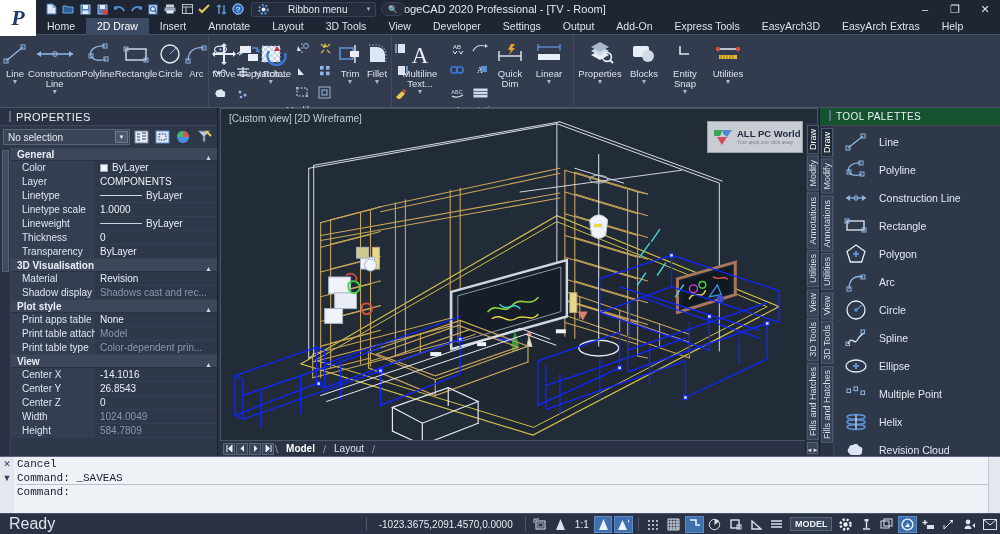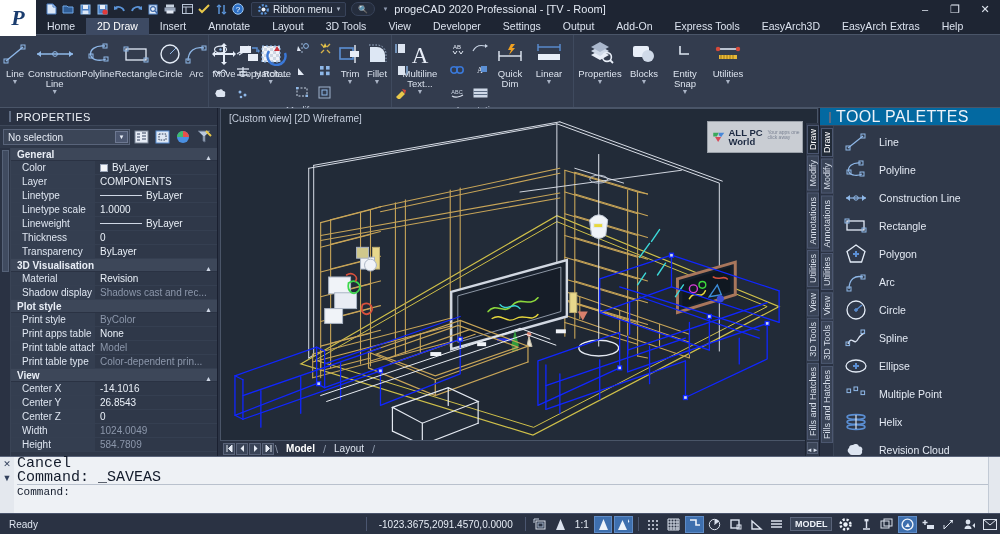--- a/index.html
+++ b/index.html
@@ -31,21 +31,21 @@
   .qat {
     position: absolute; left: 44px; top: 1px; height: 16px;
     display: flex; align-items: center; gap: 3px;
   }
   .qicon {
     width: 14px; height: 14px; display: inline-flex;
     align-items: center; justify-content: center;
     font-size: 10px; color: #c8d2e2;
   }
   .ribbon-menu-box {
-    display: flex; align-items: center; gap: 3px;
+    display: flex; align-items: center; gap: 18px;
     background: #252d3d; border: 1px solid #38435a; border-radius: 2px;
     height: 15px; padding: 4px 4px; margin-left: 3px;
   }
   .ribbon-menu-box .label { font-size: 10px; color: #e2e8f2; }
   .qat-tail {
     display: flex; align-items: center; gap: 2px; margin-left: 2px;
     background: #252d3d; border: 1px solid #38435a; border-radius: 8px;
     height: 14px; padding: 0 6px;
   }
   .win-title {
@@ -180,21 +180,21 @@
     border: 1px solid #4a5568; margin: 0 1px; overflow: hidden;
   }
   .vp-label {
     position: absolute; left: 8px; top: 4px; font-size: 10px; color: #c3ccdb; z-index: 5;
   }
   .watermark {
     position: absolute; right: 14px; top: 12px; width: 96px; height: 32px;
     background: #c9cdd3; border: 1px solid #9aa0a8; z-index: 6;
     display: flex; align-items: center; gap: 3px; padding-left: 4px;
   }
-  .wm-txt { display: flex; flex-direction: row; line-height: 1; }
+  .wm-txt { display: flex; flex-direction: column; line-height: 1; }
   .wm-t1 { font-size: 9.5px; font-weight: bold; color: #1b2840; }
   .wm-t2 { font-size: 5px; color: #7b8394; margin-top: 2px; }
   .model-bar {
     height: 15px; display: flex; align-items: center; gap: 0;
     background: #2a3243; padding-left: 4px;
   }
   .nav-btn {
     width: 12px; height: 12px; border: 1px solid #5a647a; background: #3a4457;
     display: flex; align-items: center; justify-content: center;
     font-size: 6px; color: #e4eaf3; margin-right: 1px;
@@ -226,22 +226,22 @@
   }
 
   
   .palette {
     position: absolute; right: 0; top: 108px; width: 181px; bottom: 78px;
     background: #2f3849; border-left: 1px solid #1a2030;
     display: flex; flex-direction: column;
   }
   .pal-head {
     height: 18px; line-height: 18px; padding-left: 9px;
-    font-size: 16px; letter-spacing: .4px; color: #eef2f8;
-    background: #0369a1; border-bottom: 1px solid #3d4759;
+    font-size: 10px; letter-spacing: .4px; color: #eef2f8;
+    background: #14532d; border-bottom: 1px solid #3d4759;
   }
   .pal-head .vgrip {
     display: inline-block; width: 2px; height: 11px; background: #5e6b82;
     vertical-align: -1px; margin-right: 5px;
   }
   .pal-body { flex: 1; display: flex; overflow: hidden; }
   .pal-tabs {
     width: 14px; background: #2a3243; display: flex; flex-direction: column;
     align-items: center; padding-top: 2px; border-right: 1px solid #3a4456;
   }
@@ -258,38 +258,38 @@
     background: #eef1f5; border-top: 1px solid #5a647a;
     display: flex;
   }
   .cmd-gutter {
     width: 14px; background: #e4e8ee; display: flex; flex-direction: column;
     align-items: center; padding-top: 2px; gap: 4px;
     font-size: 9px; color: #33415c;
   }
   .cmd-text { flex: 1; padding-left: 3px; }
   .cmd-hist {
-    height: 28px; font-family: "Liberation Mono", monospace; font-size: 15px;
+    height: 28px; font-family: "Liberation Mono", monospace; font-size: 11px;
     color: #131b2b; line-height: 14px; border-bottom: 1px solid #b9c1cd;
   }
   .cmd-input {
     height: 15px; font-family: "Liberation Mono", monospace; font-size: 11px;
     color: #131b2b; line-height: 15px;
   }
   .cmd-scroll {
     width: 12px; background: #e4e8ee; border-left: 1px solid #c2cad5;
   }
 
   
   .statusbar {
     position: absolute; left: 0; right: 0; bottom: 0; height: 21px;
     background: #2a3243; border-top: 1px solid #49536a;
     display: flex; align-items: center;
   }
-  .st-ready { padding-left: 9px; font-size: 10px; color: #dde4ef; width: 370px; }
+  .st-ready { padding-left: 9px; font-size: 16px; color: #dde4ef; width: 370px; }
   .sep { width: 1px; height: 14px; background: #4b5670; margin: 0 4px; }
   .coords {
     font-family: "Liberation Sans", sans-serif; font-size: 10px; color: #e6ecf5;
     padding: 0 8px; white-space: nowrap;
   }
   .sb-icon {
     width: 19px; height: 17px; display: flex; align-items: center; justify-content: center;
     margin: 0 1px; color: #dbe2ee; font-size: 10px;
   }
   .sb-icon.on { background: #3e6fae; border: 1px solid #5e8bc6; }
@@ -903,26 +903,20 @@
             </div>
           </div>
           <div class="p-row">
             <div class="k">Shadow display</div>
             <div class="v dim">
               <span>Shadows cast and rec...</span>
             </div>
           </div>
           <div class="grp-row"><span>Plot style</span><span class="chev">▲</span></div>
           <div class="p-row">
-            <div class="k">Print style</div>
-            <div class="v dim">
-              <span>ByColor</span>
-            </div>
-          </div>
-          <div class="p-row">
             <div class="k">Print apps table</div>
             <div class="v">
               <span>None</span>
             </div>
           </div>
           <div class="p-row">
             <div class="k">Print table attached to</div>
             <div class="v dim">
               <span>Model</span>
             </div>

